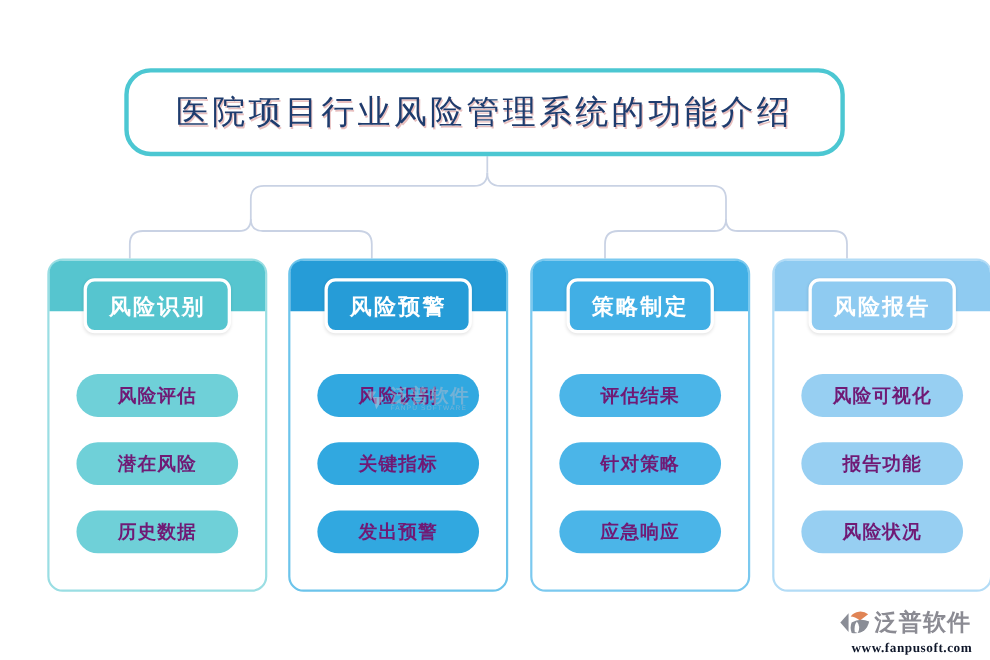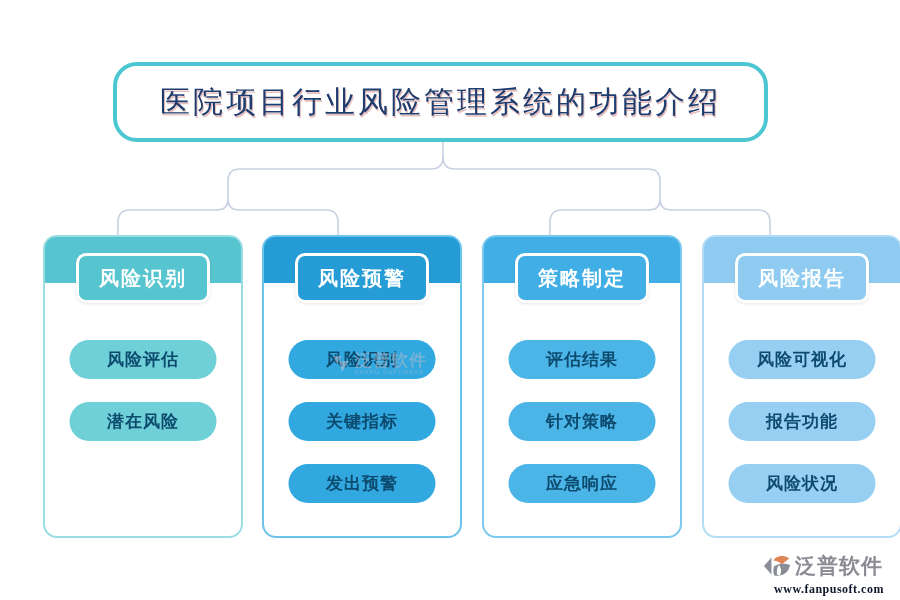--- a/index.html
+++ b/index.html
@@ -28,21 +28,21 @@
   .tab{
     position:absolute;top:16px;left:50%;transform:translateX(-50%);
     width:134px;height:50px;box-sizing:border-box;background:var(--band);
     border:3px solid #ffffff;border-radius:10px;color:#fff;font-size:20px;
     font-weight:bold;display:flex;align-items:center;justify-content:center;
     letter-spacing:2px;box-shadow:0 1px 3px rgba(0,0,0,.10);white-space:nowrap;
   }
   .pill{
     position:absolute;left:50%;transform:translateX(-50%);
     width:147px;height:39px;border-radius:20px;background:var(--pill);
-    color:#0c4a6e;font-size:17px;font-weight:bold;letter-spacing:1px;
+    color:#701a75;font-size:17px;font-weight:bold;letter-spacing:1px;
     display:flex;align-items:center;justify-content:center;white-space:nowrap;
   }
   .pill.p1{top:103px}.pill.p2{top:165px}.pill.p3{top:227px}
   .c1{--band:#56c5cf;--pill:#6fd0d8;--border:#9adee3;}
   .c2{--band:#269cd7;--pill:#31a8e0;--border:#6cc4eb;}
   .c3{--band:#41afe5;--pill:#4bb5e8;--border:#7bc9ef;}
   .c4{--band:#8fcbf1;--pill:#97cff2;--border:#b3dcf6;}
   
   .watermark{
     position:absolute;left:330px;top:352px;display:flex;align-items:flex-start;
@@ -76,20 +76,21 @@
 
   <div class="title-box">
     <span class="title-text">医院项目行业风险管理系统的功能介绍</span>
   </div>
 
   <div class="card c1" style="left:19px">
     <div class="band"></div>
     <div class="tab">风险识别</div>
     <div class="pill p1">风险评估</div>
     <div class="pill p2">潜在风险</div>
+    <div class="pill p3">历史数据</div>
   </div>
 
   <div class="card c2" style="left:238px">
     <div class="band"></div>
     <div class="tab">风险预警</div>
     <div class="pill p1">风险识别</div>
     <div class="pill p2">关键指标</div>
     <div class="pill p3">发出预警</div>
   </div>
 

